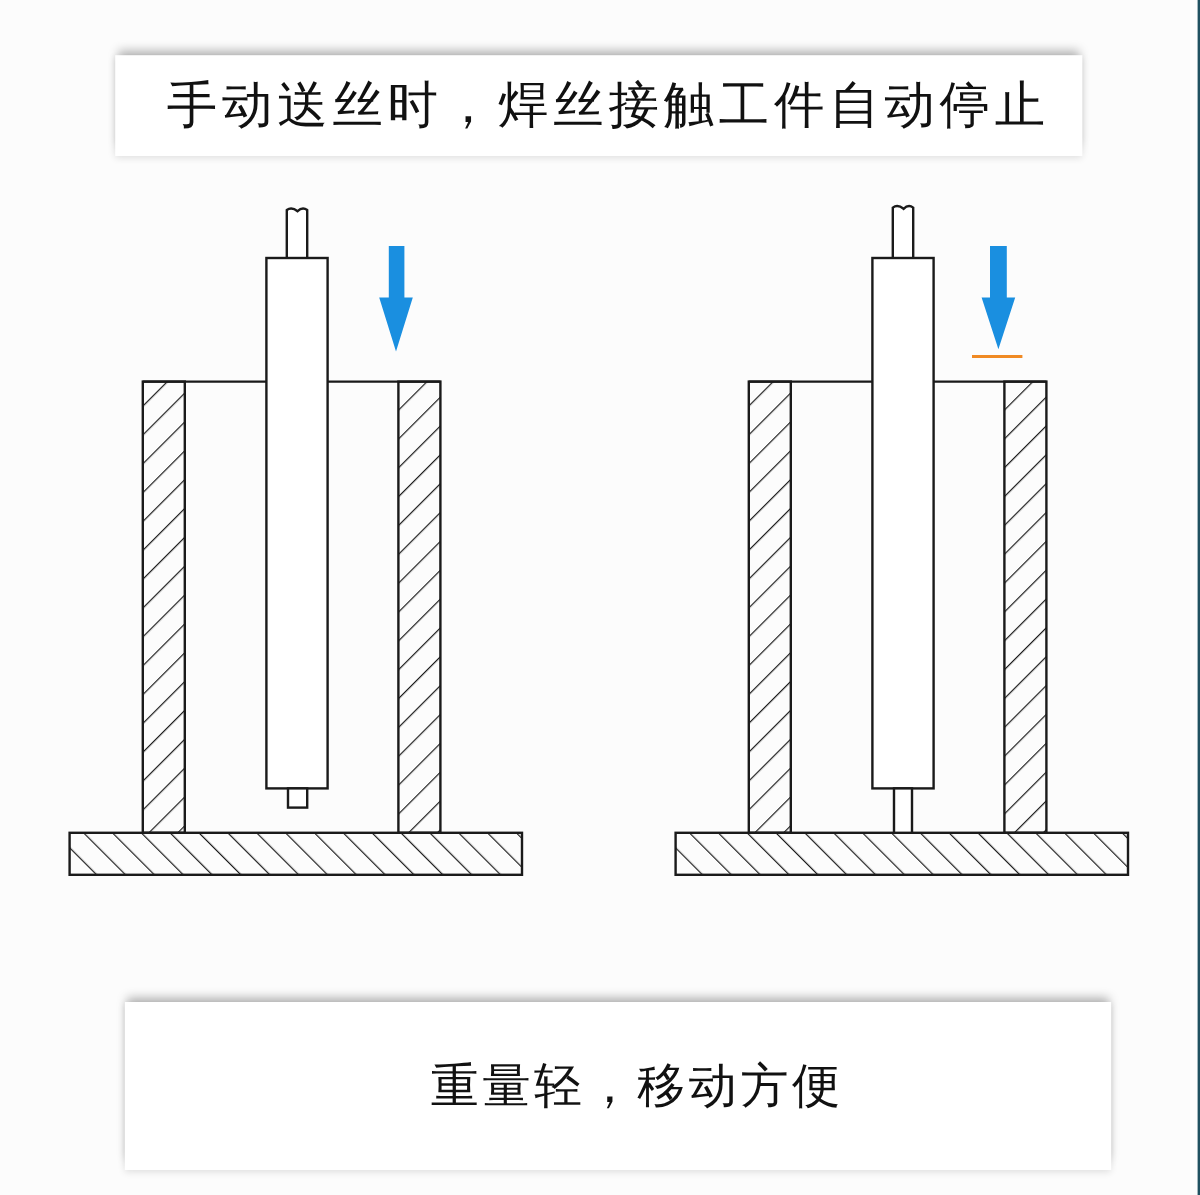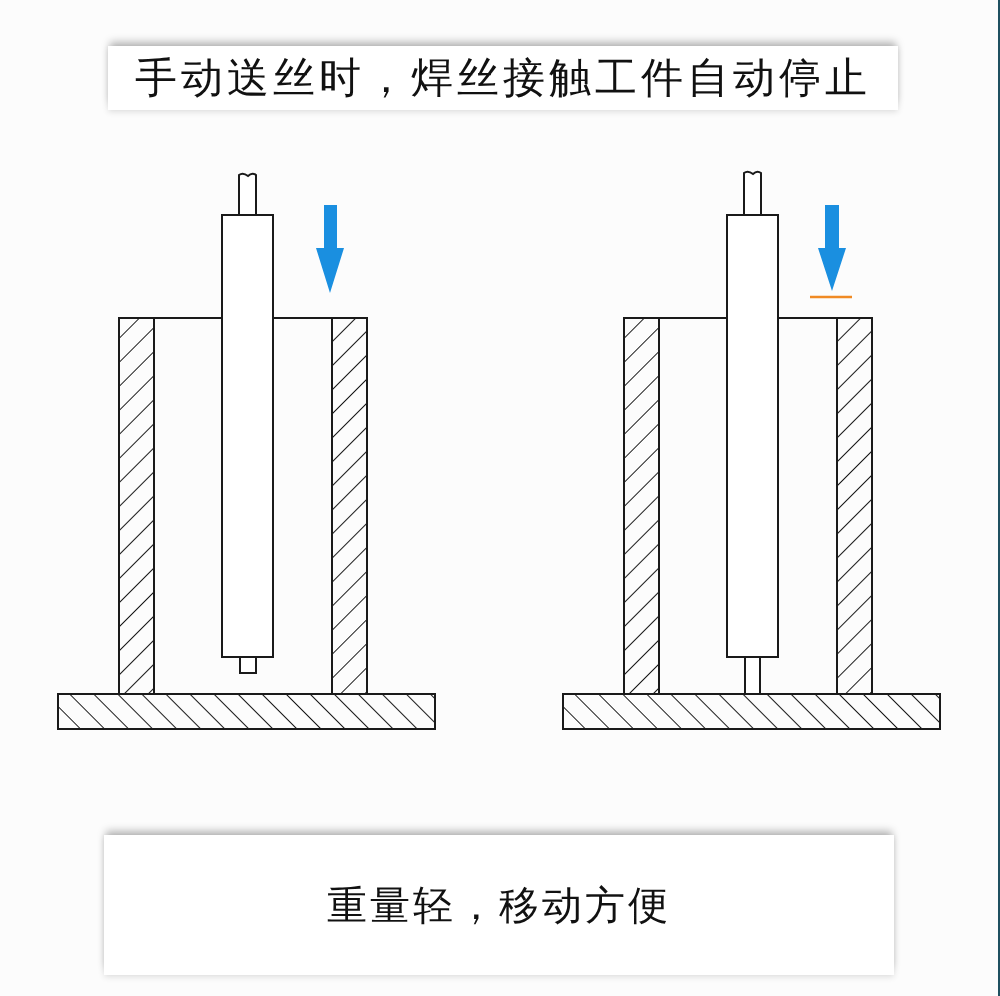--- a/index.html
+++ b/index.html
@@ -1,23 +1,23 @@
 <!DOCTYPE html>
 <html><head>
 <meta charset="utf-8">
 <style>
   html, body { margin:0; padding:0; }
   body { width:1000px; height:996px; background:#fcfcfc; position:relative; overflow:hidden;
          font-family:"DejaVu Sans", sans-serif; }
   .right-edge { position:absolute; right:0; top:0; width:2px; height:996px; background:#1f5060; }
   .banner { position:absolute; background:#ffffff; box-shadow:0 -6px 8px -2px rgba(0,0,0,0.28), 0 2px 6px rgba(0,0,0,0.12);
             display:flex; flex-direction:column; align-items:center; justify-content:center; color:#111; }
-  .banner-top { left:108px; top:46px; width:790px; height:64px; }
+  .banner-top { left:96px; top:46px; width:790px; height:84px;padding-left:16px; }
   .banner-top .line { font-size:42px; letter-spacing:4px; font-weight:300; }
-  .banner-bottom { left:104px; top:835px; width:790px; height:140px; }
+  .banner-bottom { left:104px; top:835px; width:790px; height:140px;padding-left:32px; }
   .banner-bottom .line { font-size:40px; letter-spacing:3px; line-height:64px; }
   svg.diagram { position:absolute; left:0; top:0; }
 </style>
 </head>
 <body>
 
 <div class="right-edge"></div>
 
 <div class="banner banner-top">
   <div class="line">手动送丝时，焊丝接触工件自动停止</div>

